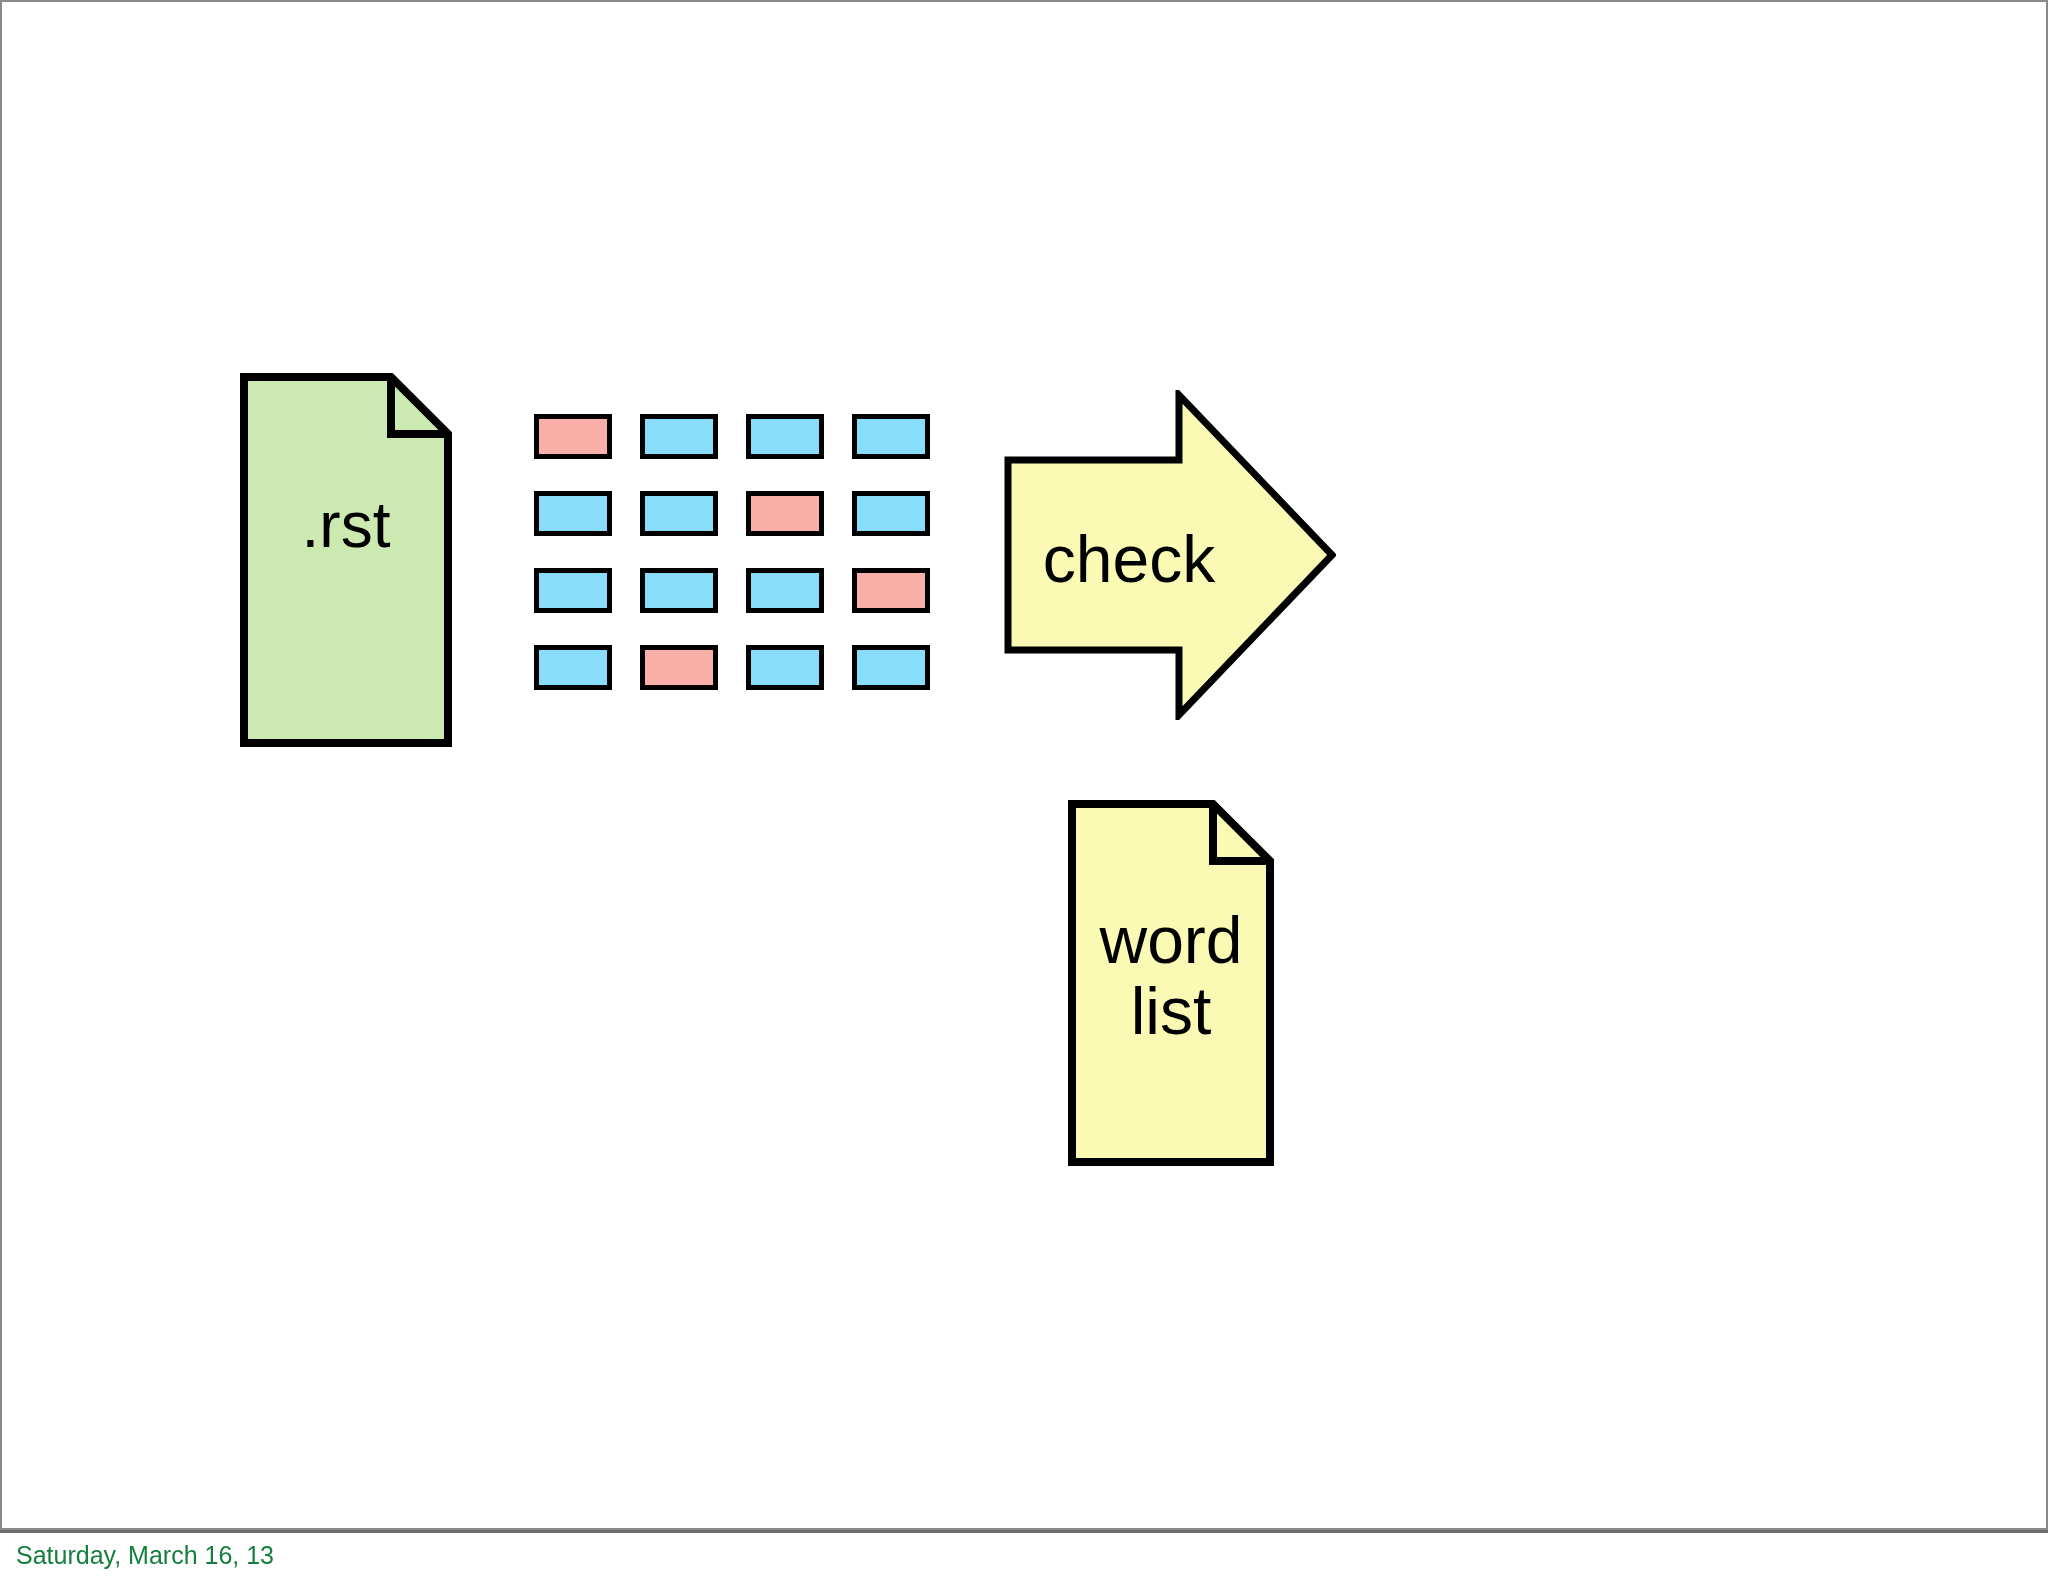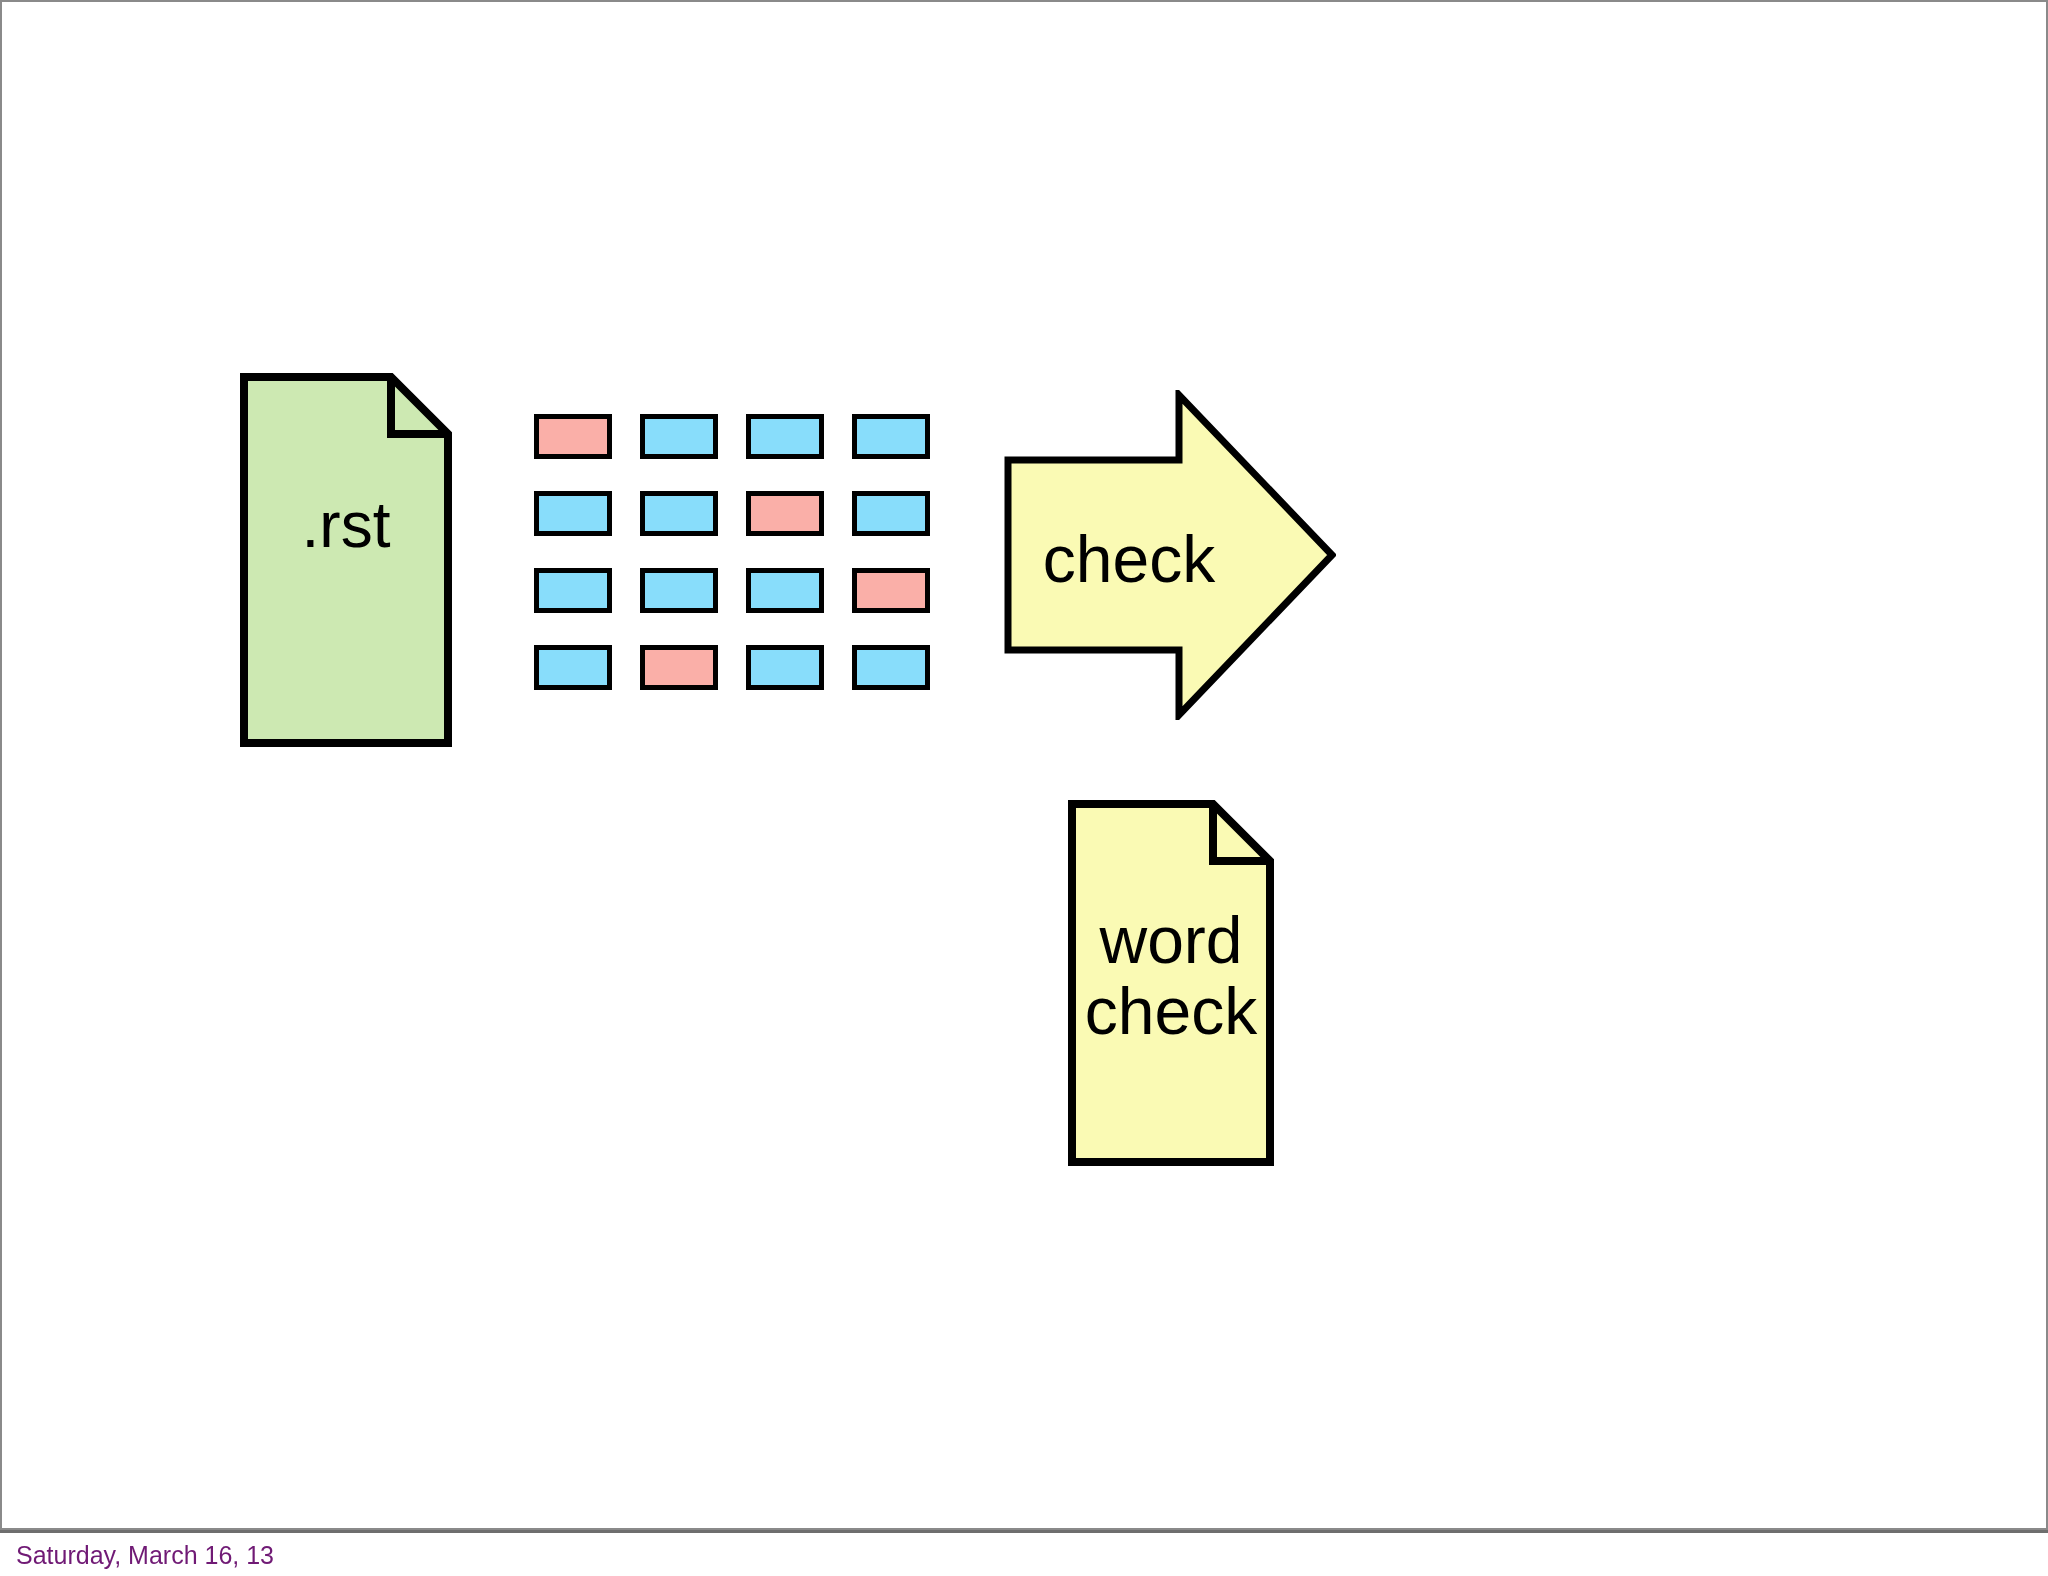--- a/index.html
+++ b/index.html
@@ -119,21 +119,21 @@
     top: 1530px;
     width: 2048px;
     height: 0;
     border-top: 3px solid #6e6e6e;
   }
   #footer-date {
     position: absolute;
     left: 16px;
     top: 1541px;
     font-size: 25px;
-    color: #701a75;
+    color: #15803d;
   }
 </style>
 </head>
 <body>
 
 <div id="slide" style="background: rgb(255, 255, 255);">
 
   <div id="canvas-frame" style="border-color: rgb(138, 138, 138);"></div>
 
   <div class="doc" id="rst-doc">
@@ -169,19 +169,19 @@
     </svg>
     <div class="arrow-label">check</div>
   </div>
 
   <div class="doc" id="wordlist-doc">
     <svg width="206" height="366" viewBox="0 0 206 366">
       <polygon points="4,4 145,4 202,61 202,362 4,362" fill="#fafab4" stroke="#000000" stroke-width="8" stroke-linejoin="miter"></polygon>
       <polyline points="145,4 145,61 202,61" fill="none" stroke="#000000" stroke-width="8" stroke-linejoin="miter"></polyline>
     </svg>
     <div class="doc-label">word
-check</div>
+list</div>
   </div>
 
   <div id="footer-rule" style="border-top-color: rgb(110, 110, 110);"></div>
   <div id="footer-date">Saturday, March 16, 13</div>
 
 </div>
 
 </body></html>

